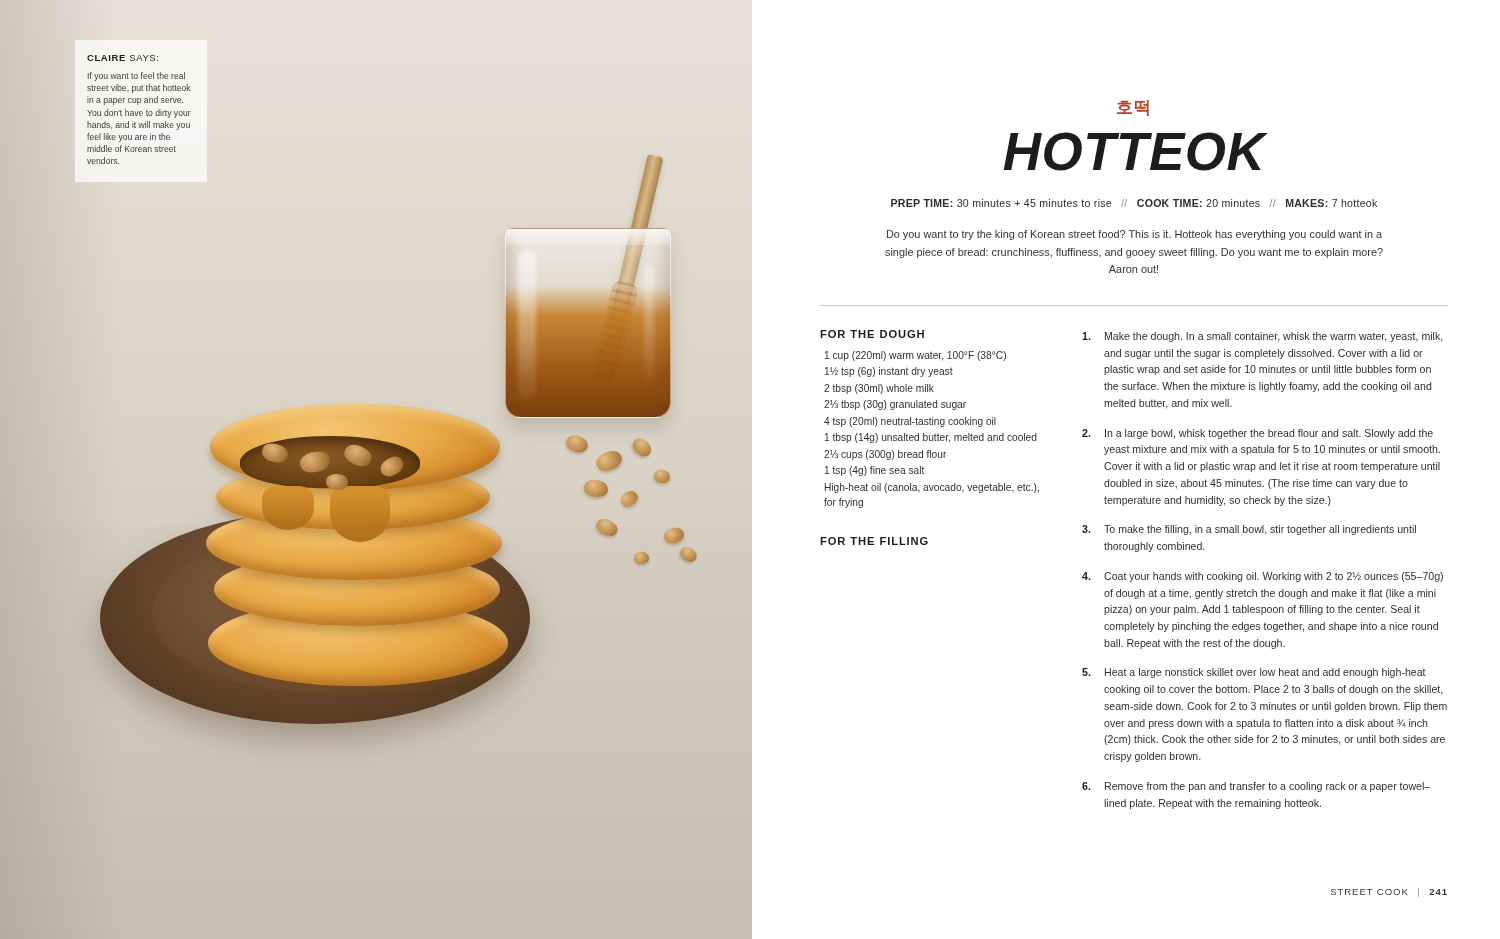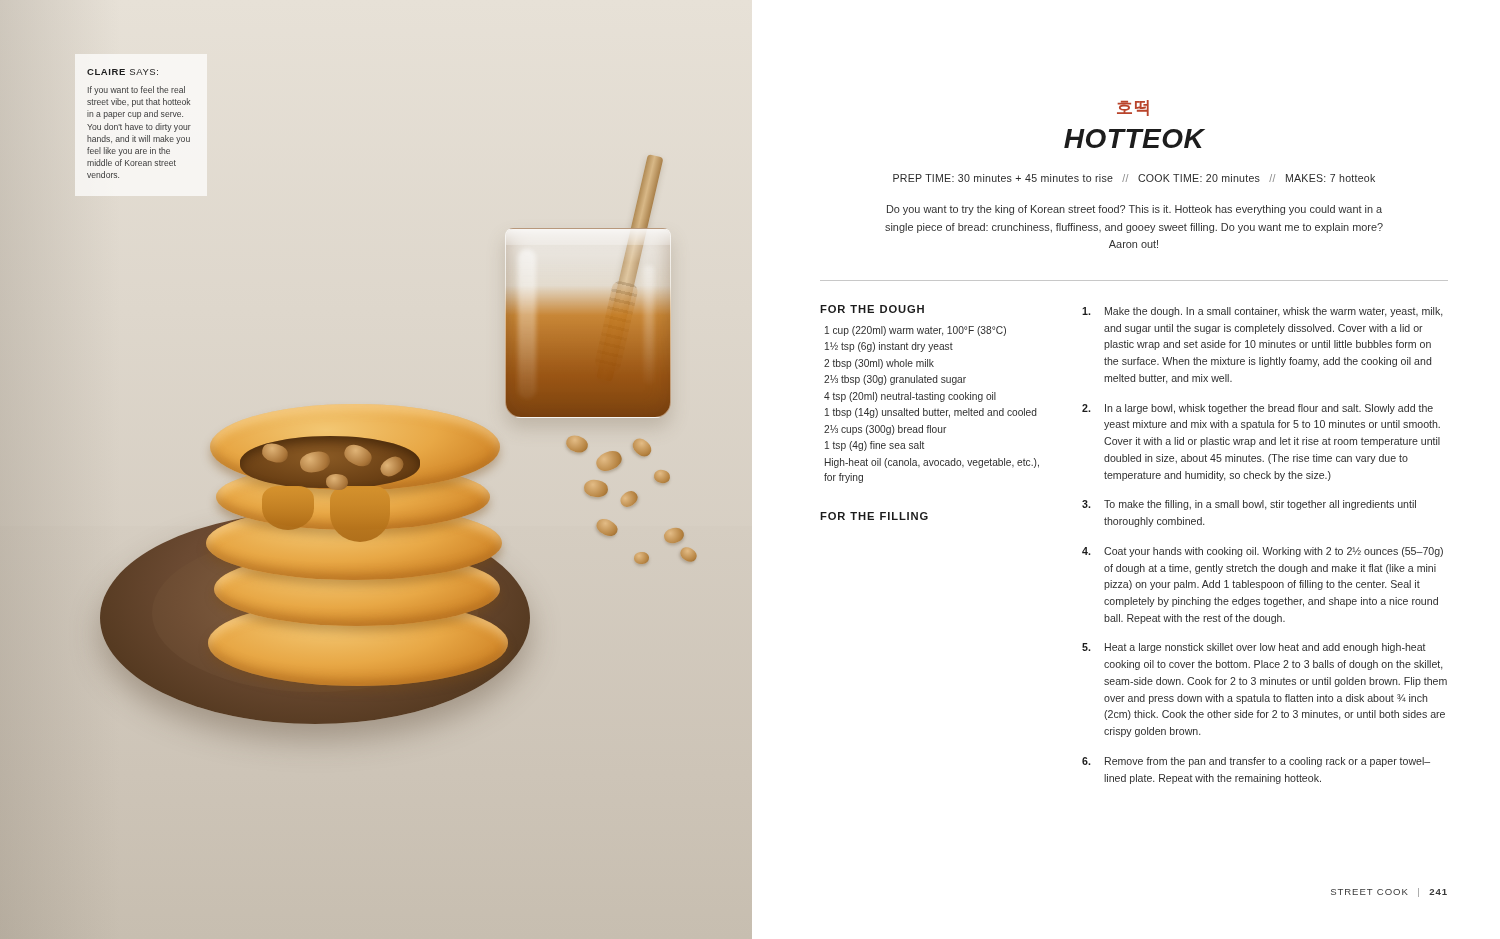--- a/index.html
+++ b/index.html
@@ -37,21 +37,21 @@
     background: linear-gradient(180deg, #d5cdc1 0%, #cdc4b7 60%, #c7beb0 100%);
   }
   #left-page .shadow-left {
     position: absolute; left: 0; top: 0; width: 120px; height: 100%;
     background: linear-gradient(90deg, rgba(120,110,96,0.22), rgba(120,110,96,0));
   }
 
   
   .claire-box {
     position: absolute;
-    left: 75px; top: 54px;
+    left: 75px; top: 40px;
     width: 132px;
     padding: 12px 12px 14px 12px;
     background: rgba(255,255,255,0.72);
     z-index: 9;
   }
   .claire-title {
     font-size: 9.5px;
     letter-spacing: 0.6px;
     color: #1e1e1e;
     margin-bottom: 7px;
@@ -183,21 +183,21 @@
   .korean-title {
     margin-top: 96px;
     text-align: center;
     color: #b9442b;
     font-size: 17px;
     font-weight: 700;
     letter-spacing: 1px;
   }
   .recipe-title {
     text-align: center;
-    font-size: 28px;
+    font-size: 53px;
     font-weight: 700;
     font-style: italic;
     letter-spacing: 0.5px;
     color: #1d1d1d;
     margin-top: 6px;
     line-height: 1;
   }
   .recipe-sub {
     text-align: center;
     font-size: 16px;
@@ -205,21 +205,21 @@
     margin-top: 9px;
     letter-spacing: 0.2px;
   }
   .meta-line {
     text-align: center;
     font-size: 10.6px;
     color: #2c2c2c;
     margin-top: 19px;
     letter-spacing: 0.25px;
   }
-  .meta-line b { font-weight: 400; }
+  .meta-line b { font-weight: 700; }
   .meta-sep { color: #8a8a8a; margin: 0 6px; }
 
   .intro {
     margin: 17px auto 0 auto;
     width: 520px;
     text-align: center;
     font-size: 10.9px;
     line-height: 1.62;
     color: #333;
   }

